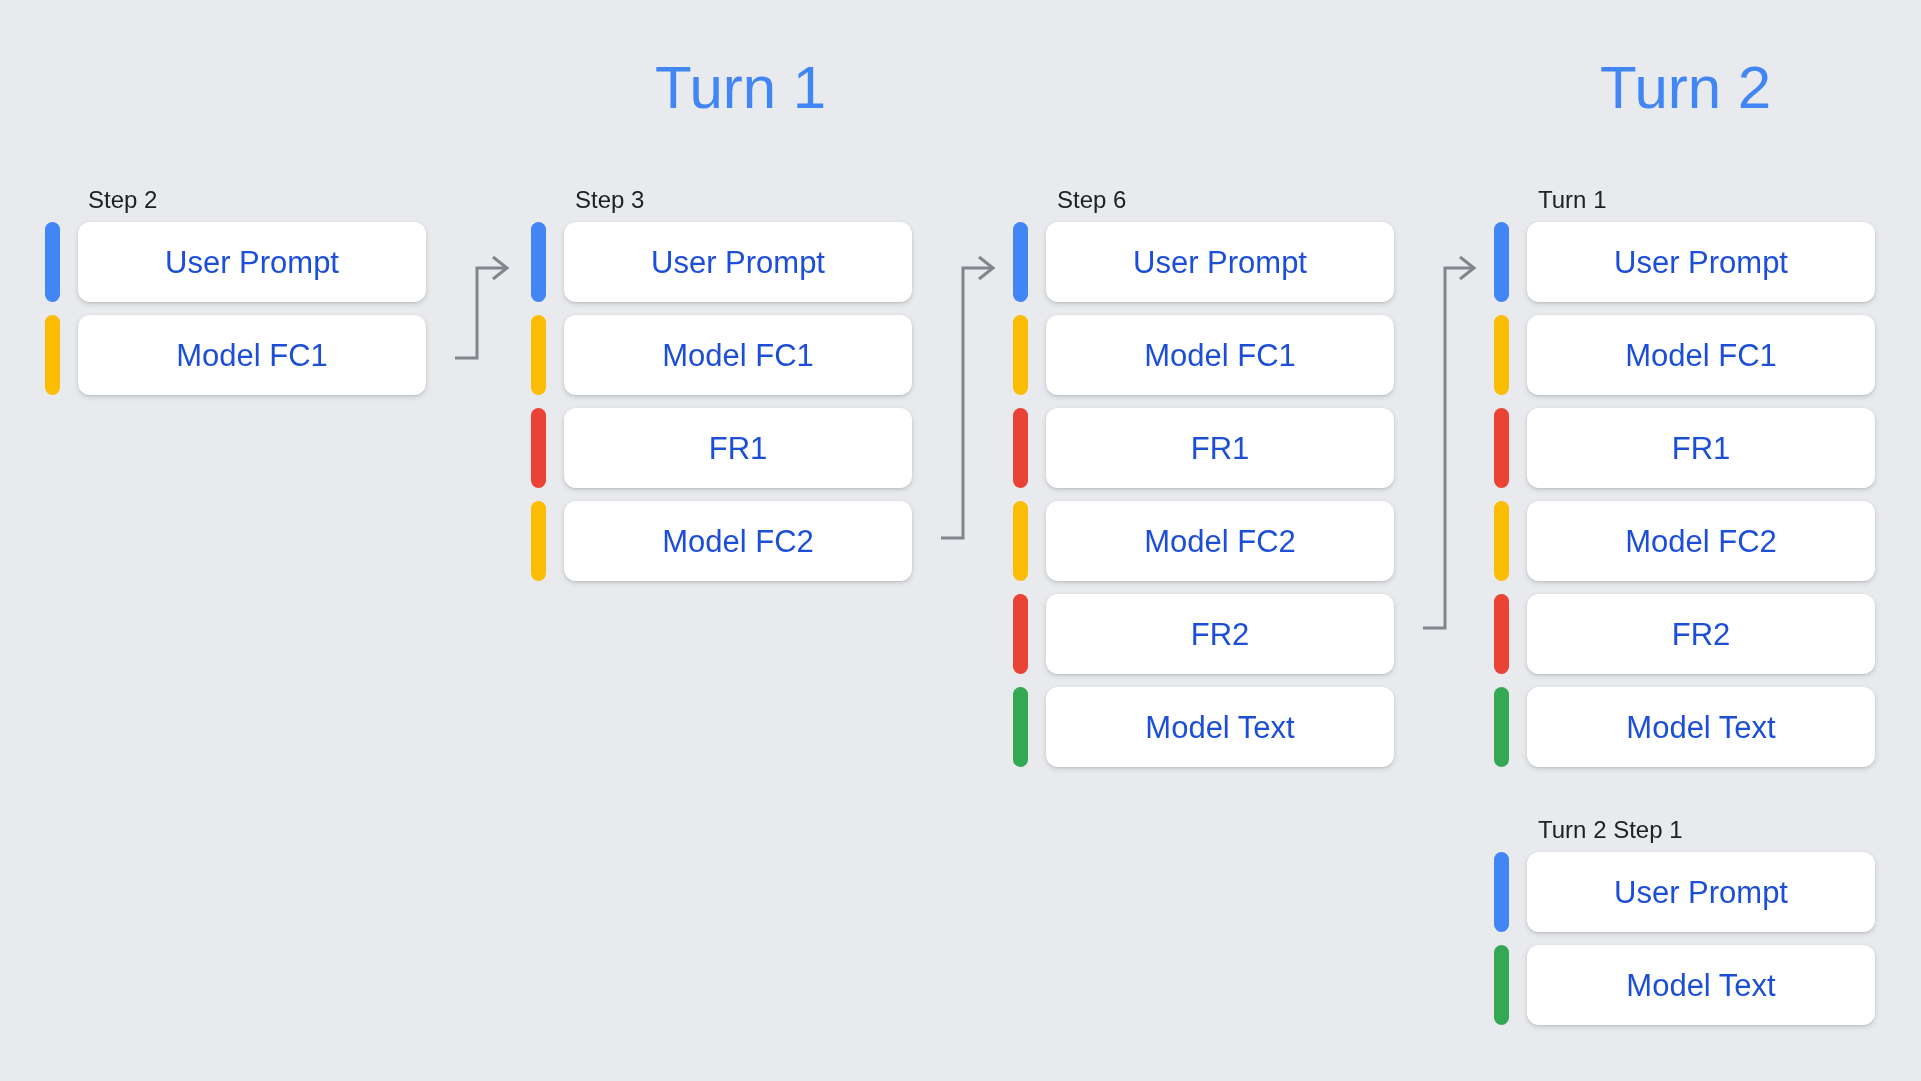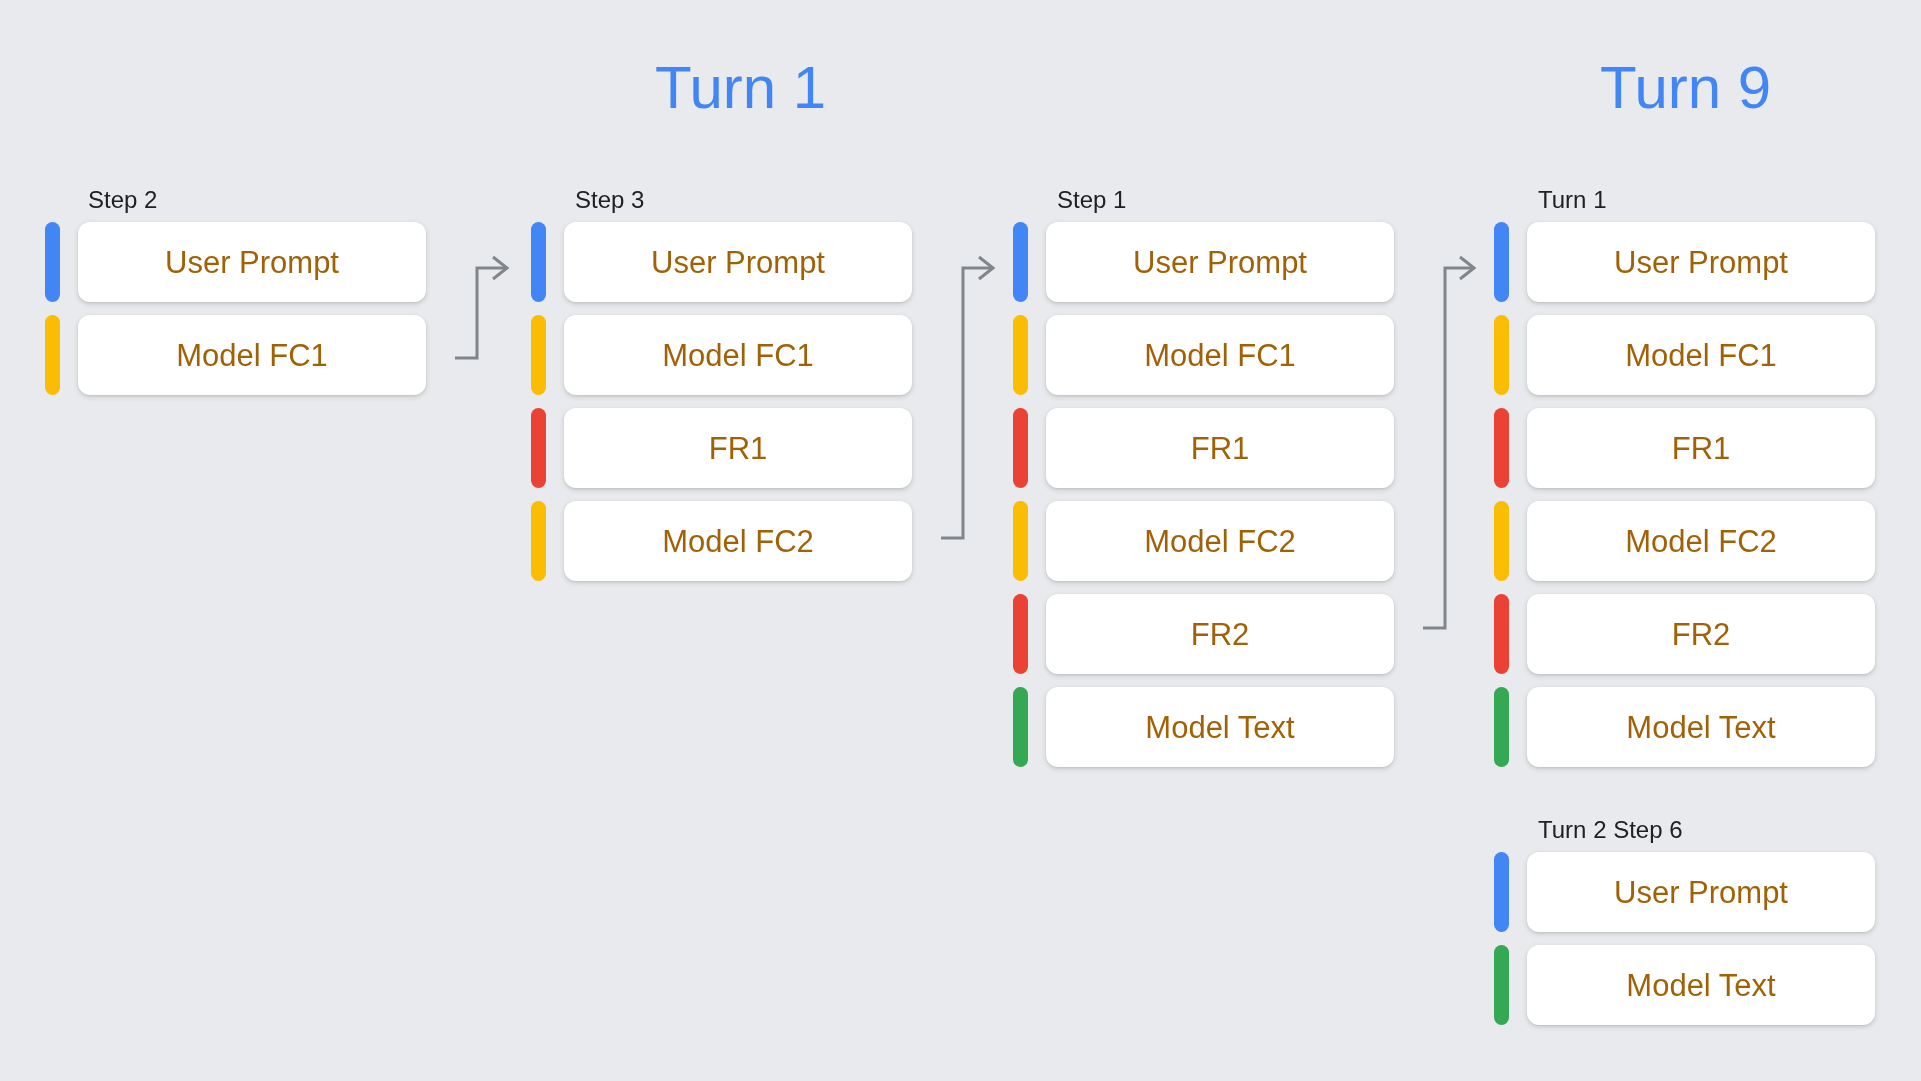--- a/index.html
+++ b/index.html
@@ -67,21 +67,21 @@
     border-radius: 12px;
     box-shadow: 0 2px 5px rgba(60,64,67,0.18), 0 1px 2px rgba(60,64,67,0.10);
     display: flex;
     align-items: center;
     justify-content: center;
     flex: 0 0 auto;
   }
   .card-label {
     font-size: 31px;
     font-weight: 400;
-    color: #a16207;
+    color: #1d4ed8;
     white-space: nowrap;
     line-height: 1;
   }
 
   
   #connectors {
     position: absolute;
     left: 0;
     top: 0;
     width: 1921px;
@@ -102,21 +102,21 @@
     stroke-linecap: butt;
     stroke-linejoin: miter;
   }
 </style>
 </head>
 <body>
 
 <div id="canvas">
 
   <div class="turn-title" id="turn-title-1">Turn 1</div>
-  <div class="turn-title" id="turn-title-2">Turn 9</div>
+  <div class="turn-title" id="turn-title-2">Turn 2</div>
 
   <div id="columns-root">
       <div class="column-label" style="left: 88px; top: 188px;">Step 2</div>
       <div class="row" style="left: 45px; top: 222px;">
         <div class="bar blue"></div>
         <div class="card" style="width: 348px;">
           <span class="card-label">User Prompt</span>
         </div>
       </div>
       <div class="row" style="left: 45px; top: 315px;">
@@ -143,21 +143,21 @@
         <div class="card" style="width: 348px;">
           <span class="card-label">FR1</span>
         </div>
       </div>
       <div class="row" style="left: 531px; top: 501px;">
         <div class="bar yellow"></div>
         <div class="card" style="width: 348px;">
           <span class="card-label">Model FC2</span>
         </div>
       </div>
-      <div class="column-label" style="left: 1057px; top: 188px;">Step 1</div>
+      <div class="column-label" style="left: 1057px; top: 188px;">Step 6</div>
       <div class="row" style="left: 1013px; top: 222px;">
         <div class="bar blue"></div>
         <div class="card" style="width: 348px;">
           <span class="card-label">User Prompt</span>
         </div>
       </div>
       <div class="row" style="left: 1013px; top: 315px;">
         <div class="bar yellow"></div>
         <div class="card" style="width: 348px;">
           <span class="card-label">Model FC1</span>
@@ -217,21 +217,21 @@
         <div class="card" style="width: 348px;">
           <span class="card-label">FR2</span>
         </div>
       </div>
       <div class="row" style="left: 1494px; top: 687px;">
         <div class="bar green"></div>
         <div class="card" style="width: 348px;">
           <span class="card-label">Model Text</span>
         </div>
       </div>
-      <div class="column-label" style="left: 1538px; top: 818px;">Turn 2 Step 6</div>
+      <div class="column-label" style="left: 1538px; top: 818px;">Turn 2 Step 1</div>
       <div class="row" style="left: 1494px; top: 852px;">
         <div class="bar blue"></div>
         <div class="card" style="width: 348px;">
           <span class="card-label">User Prompt</span>
         </div>
       </div>
       <div class="row" style="left: 1494px; top: 945px;">
         <div class="bar green"></div>
         <div class="card" style="width: 348px;">
           <span class="card-label">Model Text</span>

